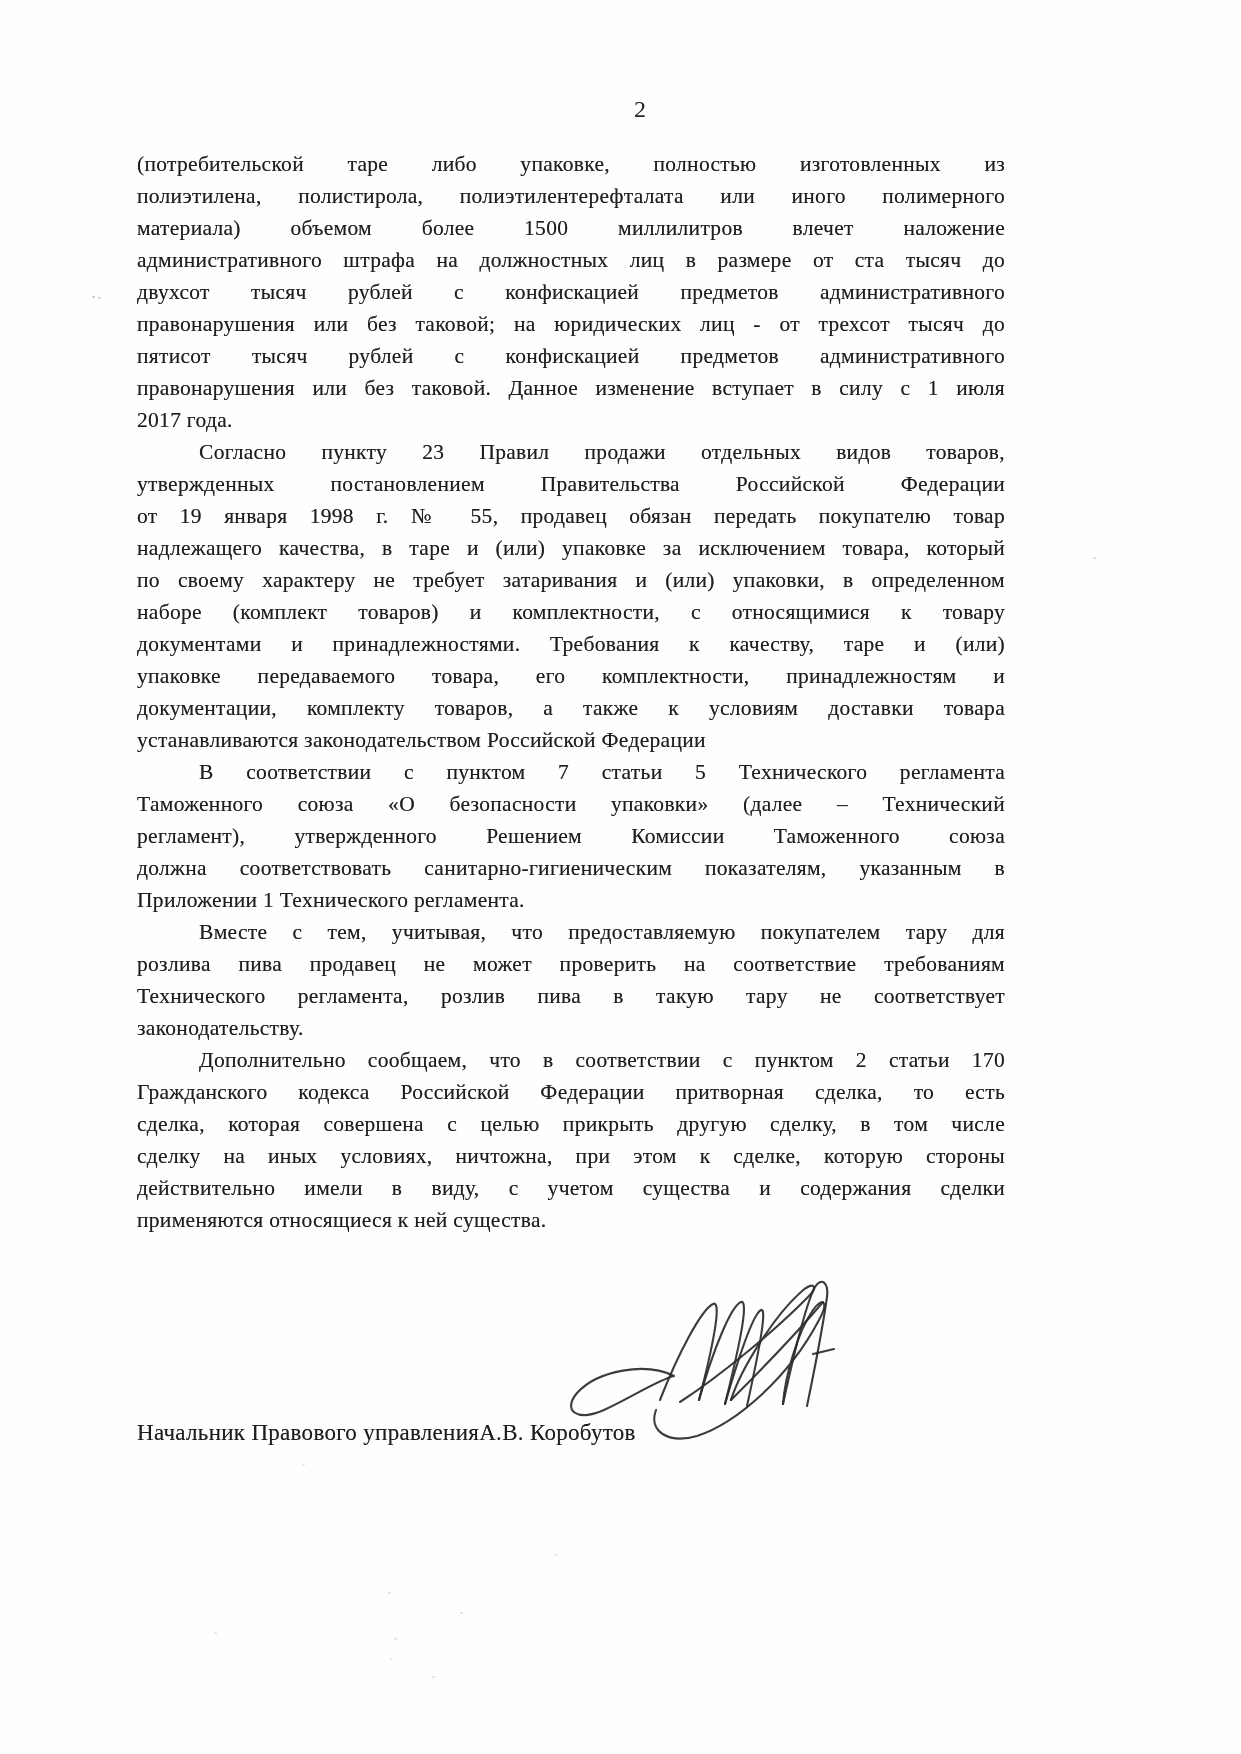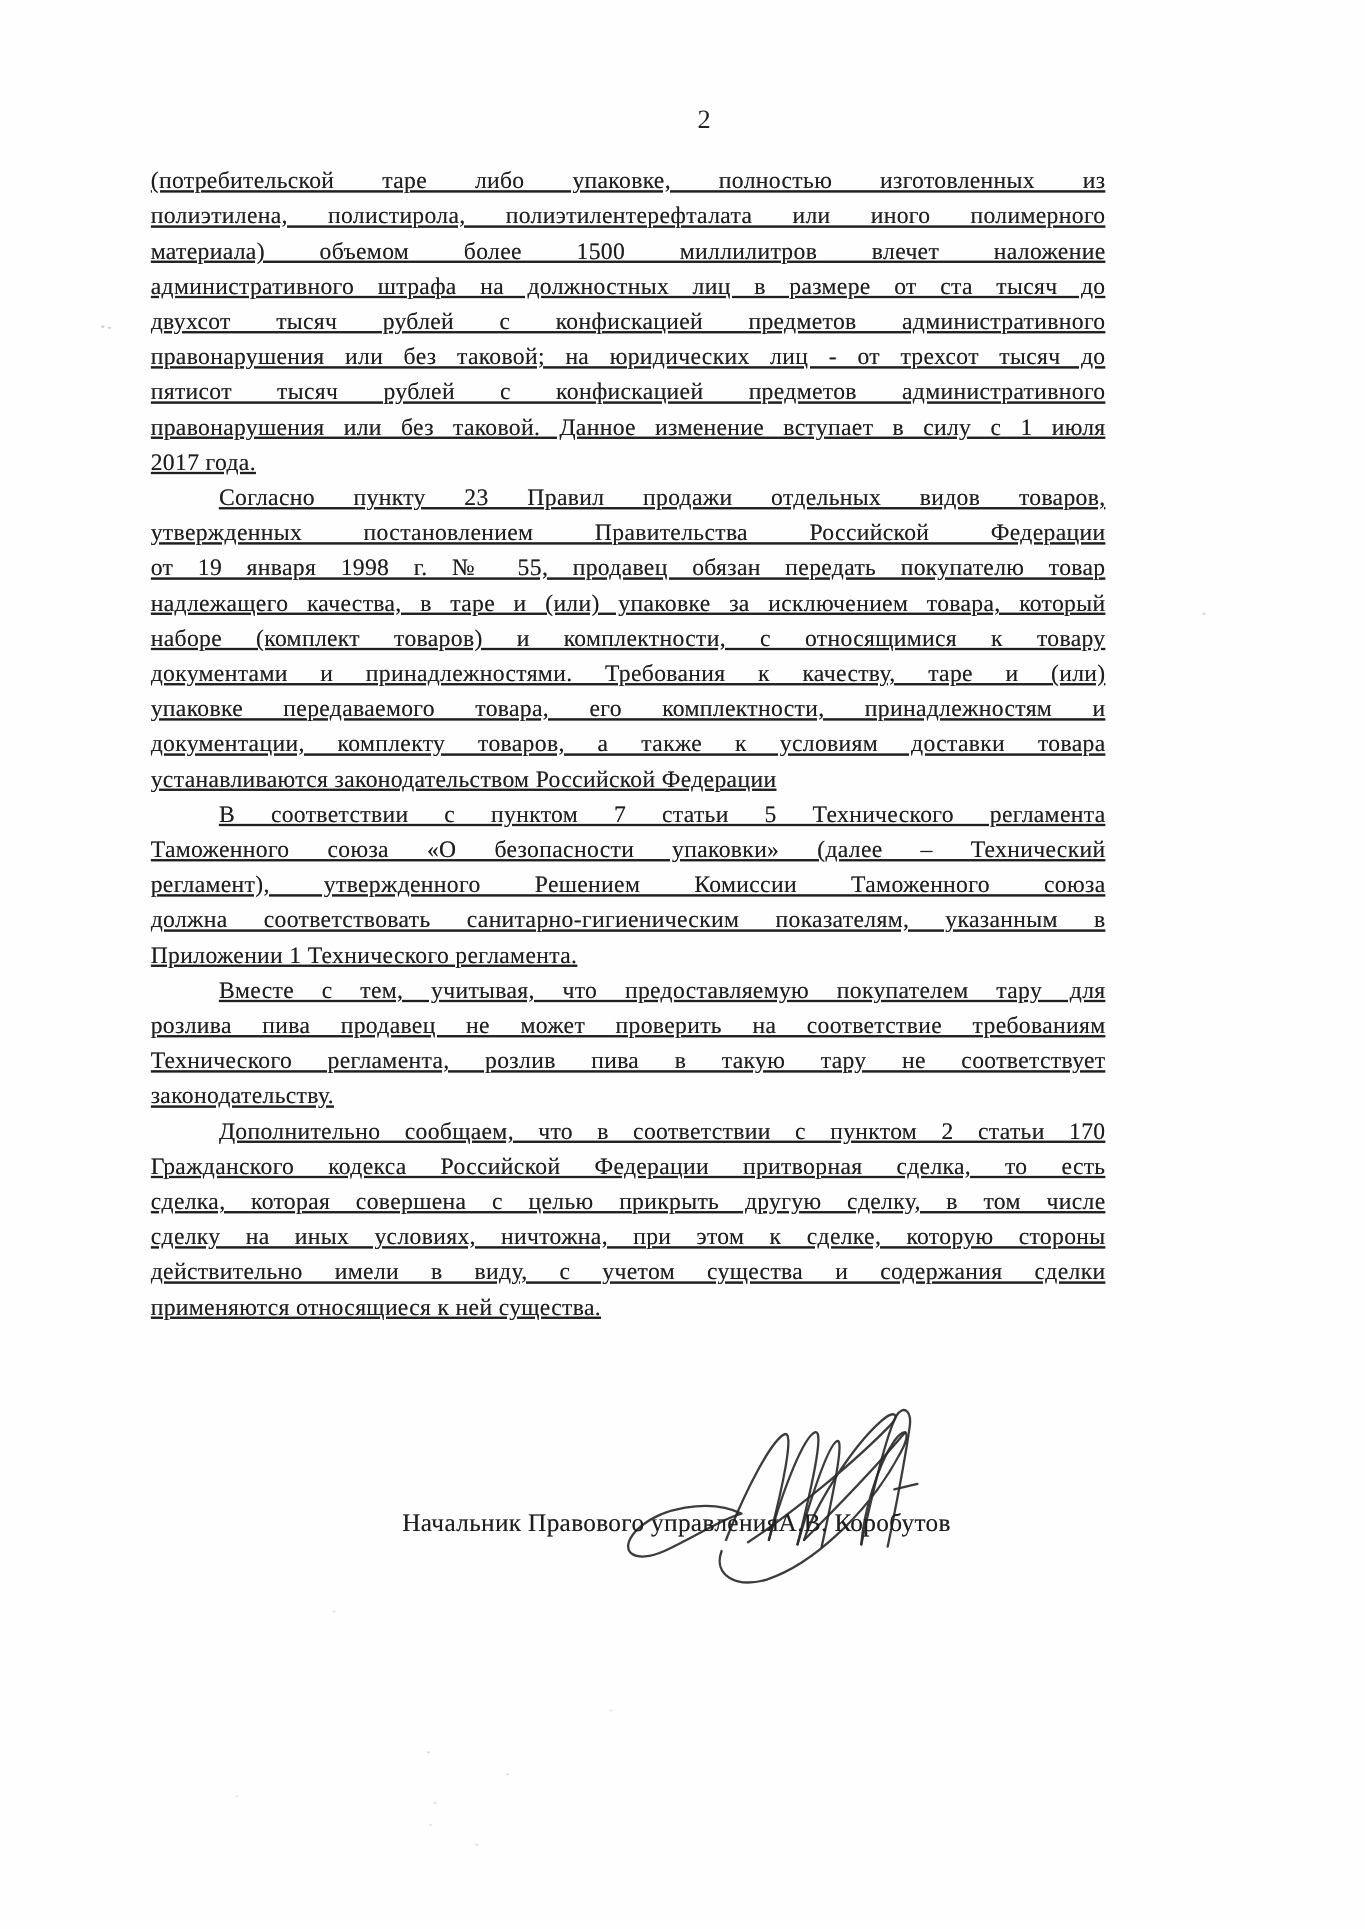--- a/index.html
+++ b/index.html
@@ -23,44 +23,42 @@
     color: #222;
   }
   .text-column {
     position: absolute;
     left: 137px;
     top: 148px;
     width: 868px;
     font-size: 21.5px;
     letter-spacing: 0.3px;
     text-shadow: 0 0 0.5px rgba(20,20,20,0.55);
-    text-decoration: underline;
   }
   .line {
     height: 32px;
     line-height: 32px;
     text-align: justify;
     text-align-last: justify;
     overflow: hidden;
     white-space: normal;
   }
   .line.last { text-align: right; text-align-last: left; }
   .line.indent { text-indent: 62px; }
   .signatory-row {
     position: absolute;
     left: 137px;
-    top: 1372px;
+    top: 1420px;
     width: 868px;
     display: flex;
-    justify-content: center;
+    justify-content: flex-start;
     align-items: baseline;
     font-size: 23px;
     letter-spacing: 0.3px;
     text-shadow: 0 0 0.5px rgba(20,20,20,0.55);
-    margin-left: 44px;
   }
   .signature-svg {
     position: absolute;
     left: 560px;
     top: 1258px;
     width: 296px;
     height: 190px;
     pointer-events: none;
   }
   .signature-svg path {
@@ -110,20 +108,21 @@
         <div class="line">правонарушения или без таковой; на юридических лиц - от трехсот тысяч до</div>
         <div class="line">пятисот тысяч рублей с конфискацией предметов административного</div>
         <div class="line">правонарушения или без таковой. Данное изменение вступает в силу с 1 июля</div>
         <div class="line last">2017 года.</div>
       </div>
       <div>
         <div class="line indent">Согласно пункту 23 Правил продажи отдельных видов товаров,</div>
         <div class="line">утвержденных постановлением Правительства Российской Федерации</div>
         <div class="line">от 19 января 1998 г. № 55, продавец обязан передать покупателю товар</div>
         <div class="line">надлежащего качества, в таре и (или) упаковке за исключением товара, который</div>
+        <div class="line">по своему характеру не требует затаривания и (или) упаковки, в определенном</div>
         <div class="line">наборе (комплект товаров) и комплектности, с относящимися к товару</div>
         <div class="line">документами и принадлежностями. Требования к качеству, таре и (или)</div>
         <div class="line">упаковке передаваемого товара, его комплектности, принадлежностям и</div>
         <div class="line">документации, комплекту товаров, а также к условиям доставки товара</div>
         <div class="line last">устанавливаются законодательством Российской Федерации</div>
       </div>
       <div>
         <div class="line indent">В соответствии с пунктом 7 статьи 5 Технического регламента</div>
         <div class="line">Таможенного союза «О безопасности упаковки» (далее – Технический</div>
         <div class="line">регламент), утвержденного Решением Комиссии Таможенного союза</div>

